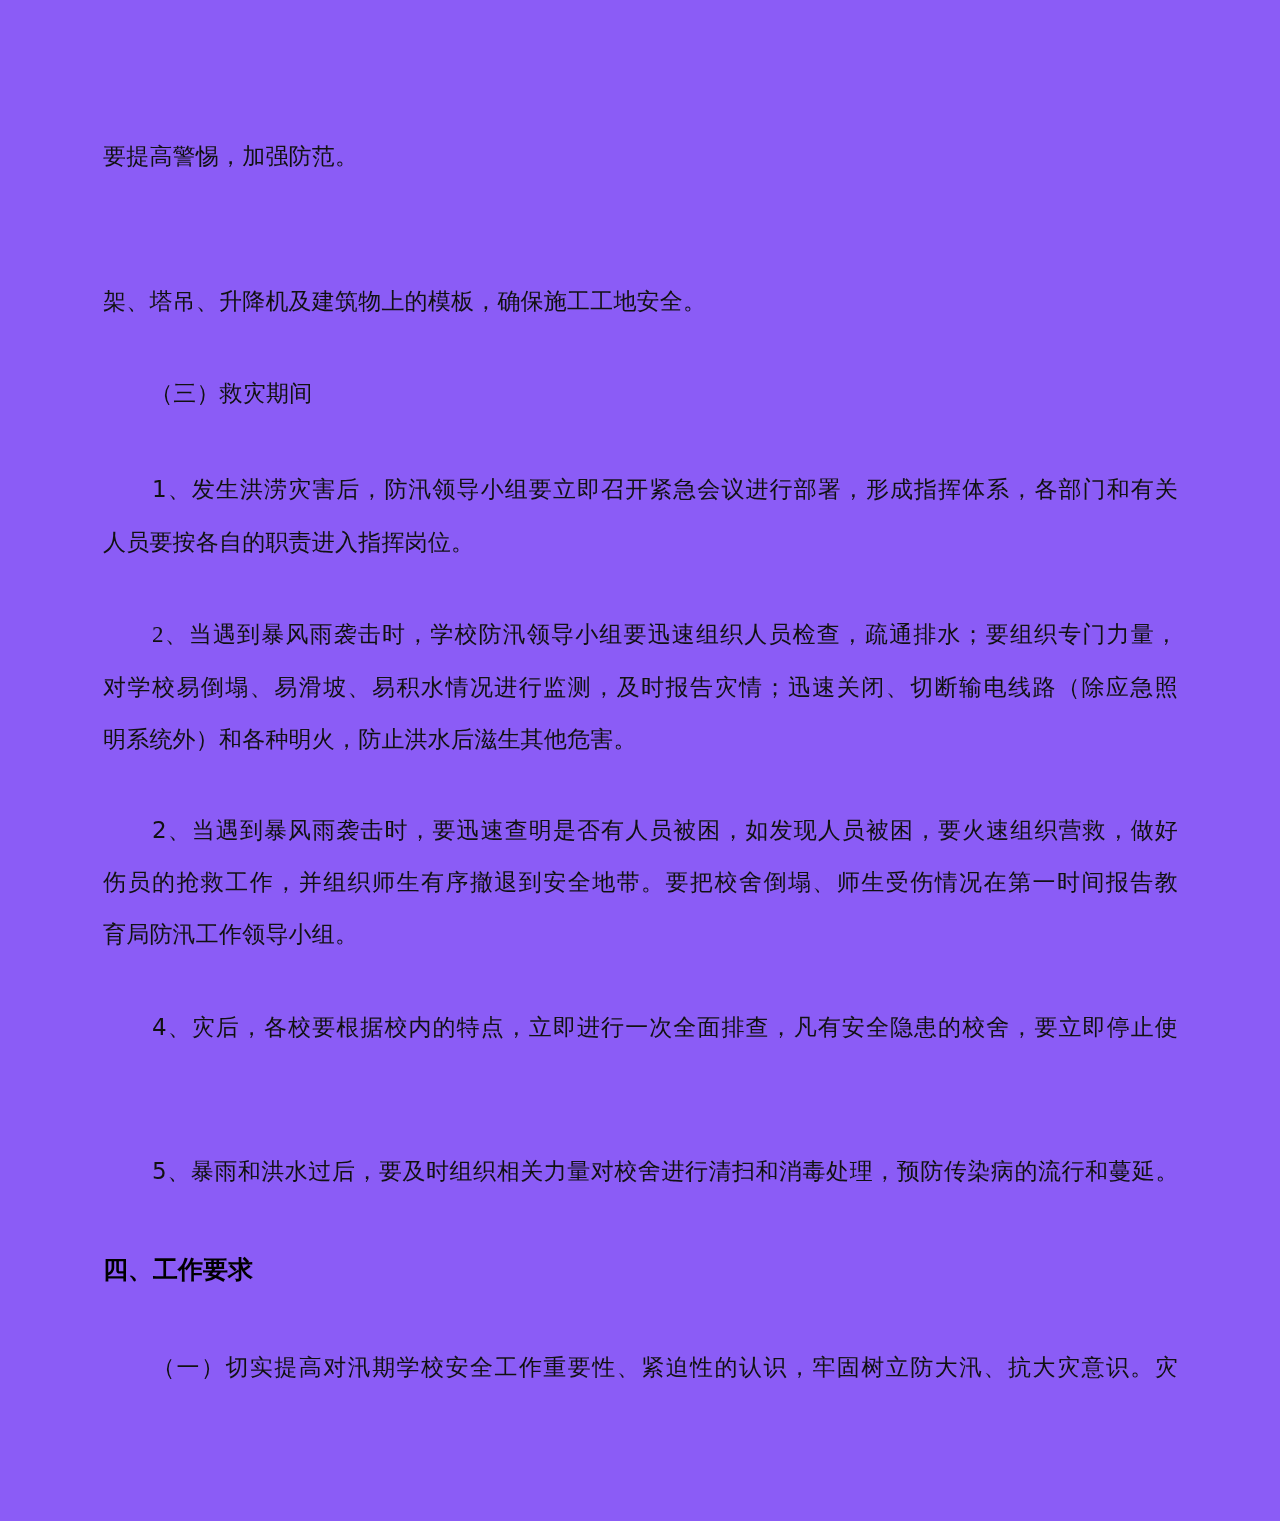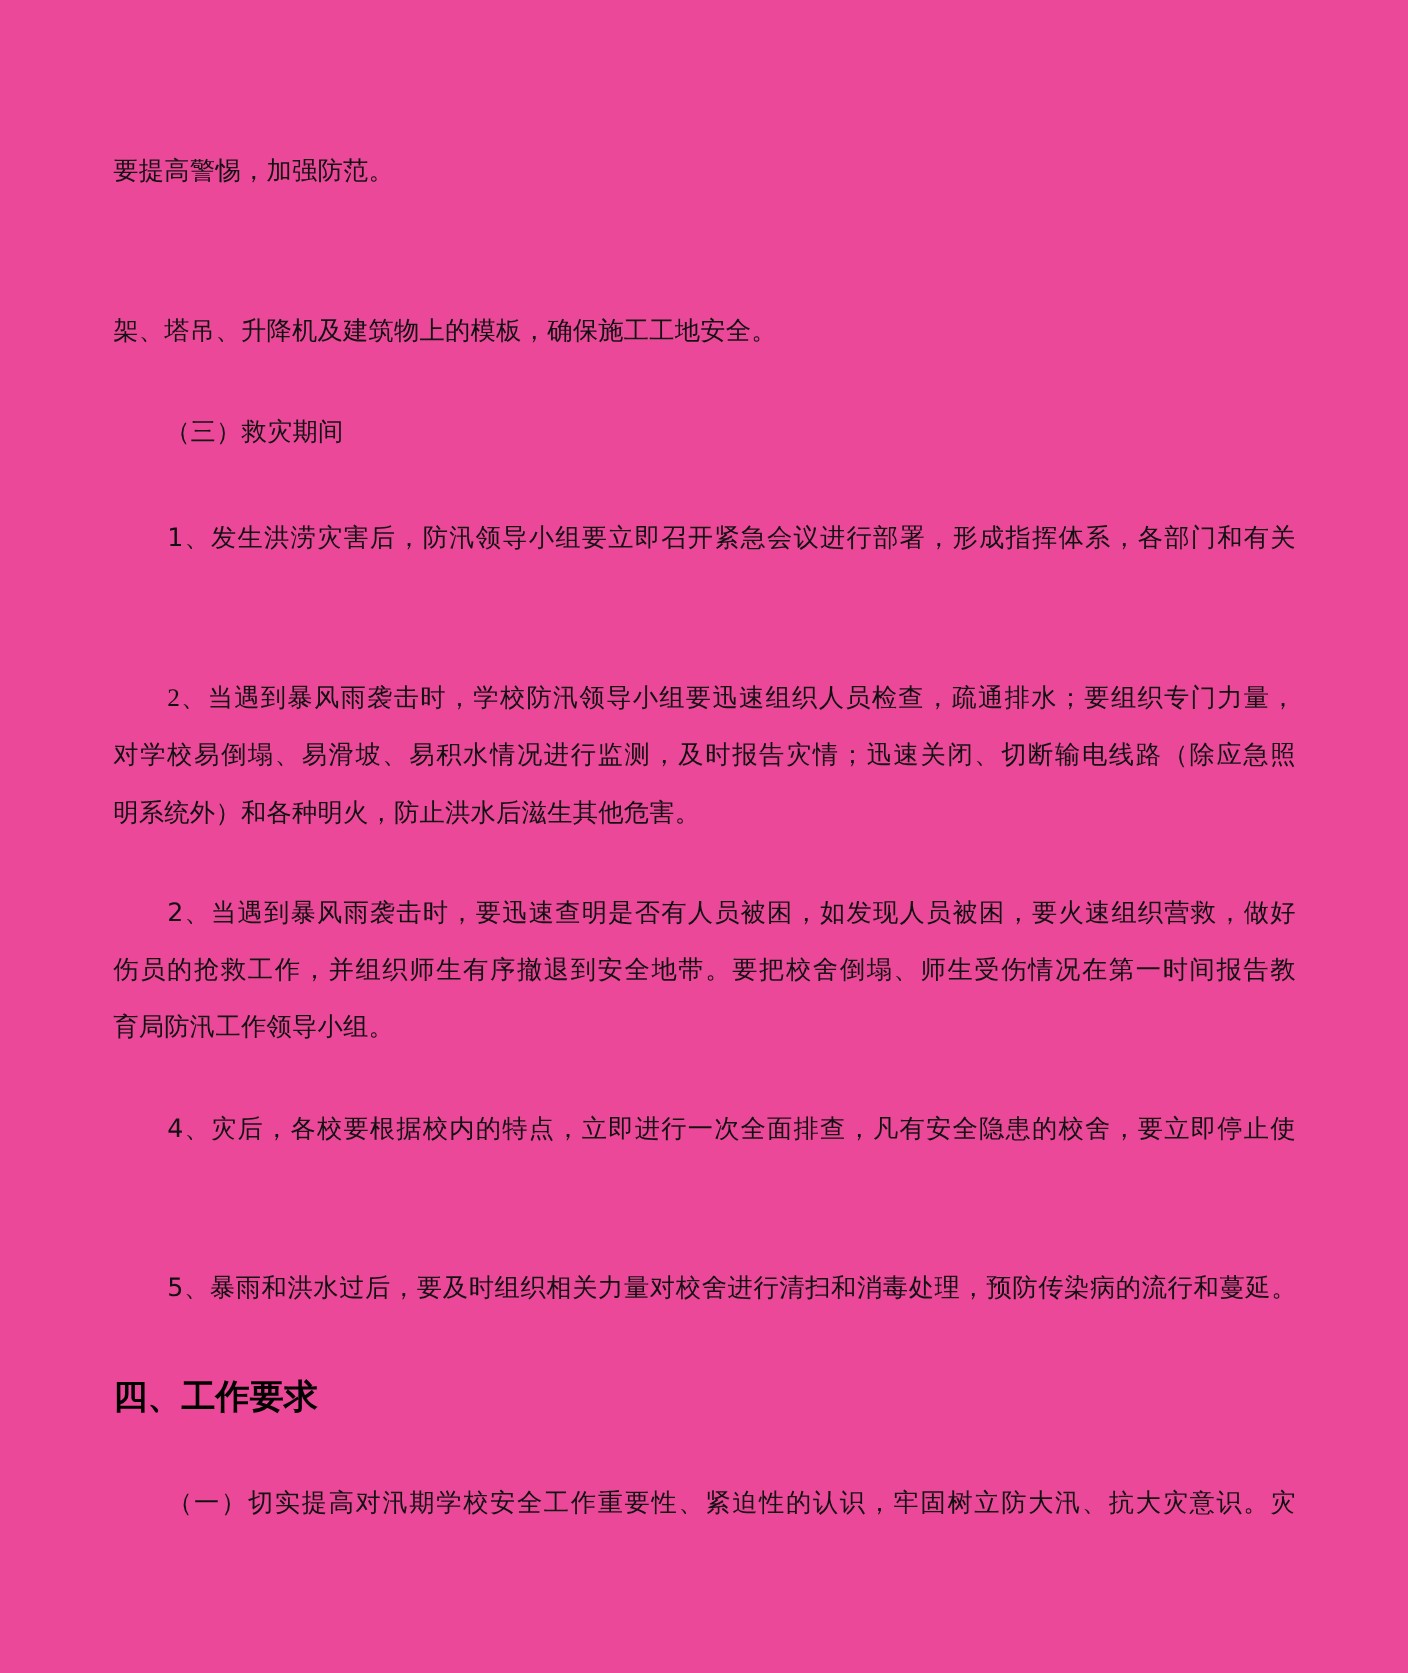--- a/index.html
+++ b/index.html
@@ -1,38 +1,39 @@
 <!DOCTYPE html>
 <html><head>
 <meta charset="utf-8">
 <style>
   html, body { margin: 0; padding: 0; background: #ffffff; }
   body { width: 1280px; height: 1521px; position: relative; overflow: hidden;
          font-family: "DejaVu Sans", "Liberation Sans", sans-serif; color: #111111; }
-  .page { position: absolute; left: 0; top: 0; width: 1280px; height: 1521px; background: #ec4899; }
+  .page { position: absolute; left: 0; top: 0; width: 1280px; height: 1521px; background: #8b5cf6; }
   .line { position: absolute; left: 103px; font-size: 23px; line-height: 30px; white-space: nowrap;
           letter-spacing: 0.2px; }
   .indent { left: 152px; }
-  .heading { position: absolute; left: 103px; font-size: 31px; line-height: 32px; font-weight: bold;
+  .heading { position: absolute; left: 103px; font-size: 25px; line-height: 32px; font-weight: bold;
              white-space: nowrap; color: #000; }
   .justify { width: 1075px; text-align-last: justify; text-align: justify; }
   .justify-ind { width: 1026px; text-align-last: justify; text-align: justify; }
 </style>
 </head>
 <body>
 
 <div class="page">
 
   <div class="line" style="top:141px;">要提高警惕，加强防范。</div>
 
   <div class="line" style="top:286px;">架、塔吊、升降机及建筑物上的模板，确保施工工地安全。</div>
 
   <div class="line" style="left:150px; top:378px;">（三）救灾期间</div>
 
   <div class="line indent justify-ind" style="top:474px;">1、发生洪涝灾害后，防汛领导小组要立即召开紧急会议进行部署，形成指挥体系，各部门和有关</div>
+  <div class="line" style="top:527px;">人员要按各自的职责进入指挥岗位。</div>
 
   <div class="line indent justify-ind" style="top:620px;font-family:Liberation Serif, serif;">2、当遇到暴风雨袭击时，学校防汛领导小组要迅速组织人员检查，疏通排水；要组织专门力量，</div>
   <div class="line" style="top:724px;">明系统外）和各种明火，防止洪水后滋生其他危害。</div>
   <div class="line justify" style="top:672px;">对学校易倒塌、易滑坡、易积水情况进行监测，及时报告灾情；迅速关闭、切断输电线路（除应急照</div>
 
   <div class="line indent justify-ind" style="top:815px;">2、当遇到暴风雨袭击时，要迅速查明是否有人员被困，如发现人员被困，要火速组织营救，做好</div>
   <div class="line justify" style="top:867px;">伤员的抢救工作，并组织师生有序撤退到安全地带。要把校舍倒塌、师生受伤情况在第一时间报告教</div>
   <div class="line" style="top:919px;">育局防汛工作领导小组。</div>
 
   <div class="line indent justify-ind" style="top:1012px;">4、灾后，各校要根据校内的特点，立即进行一次全面排查，凡有安全隐患的校舍，要立即停止使</div>

